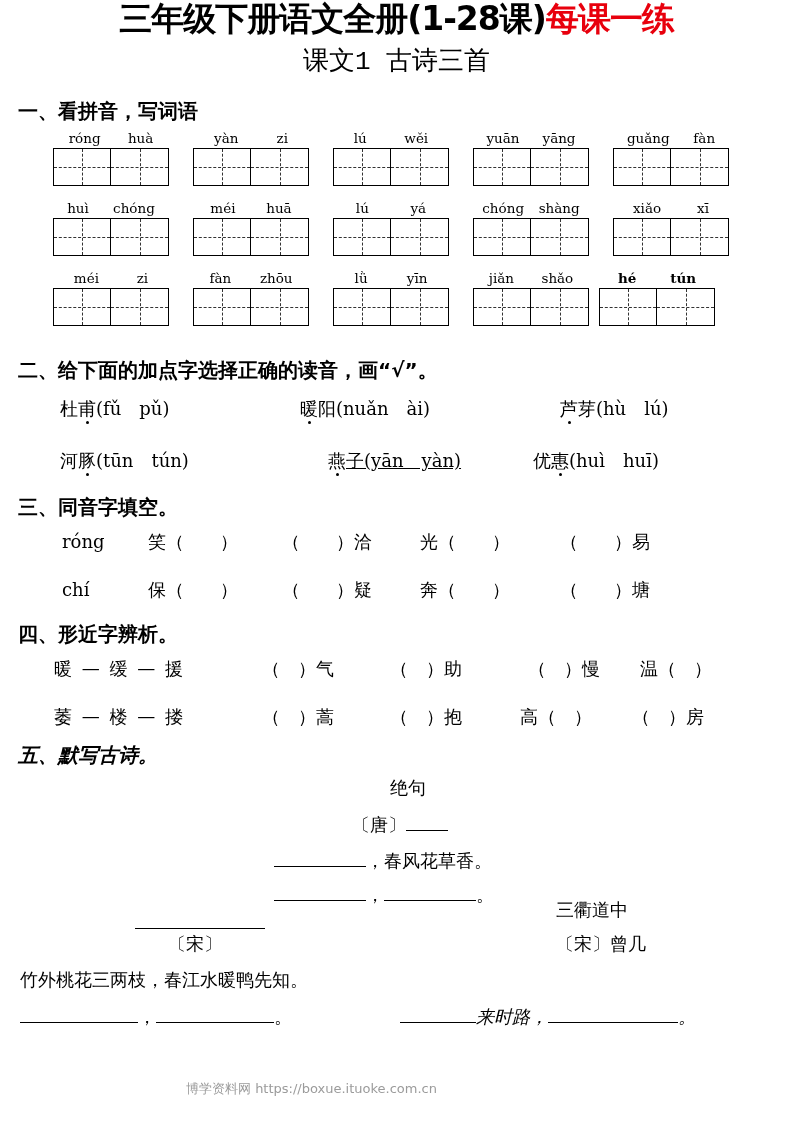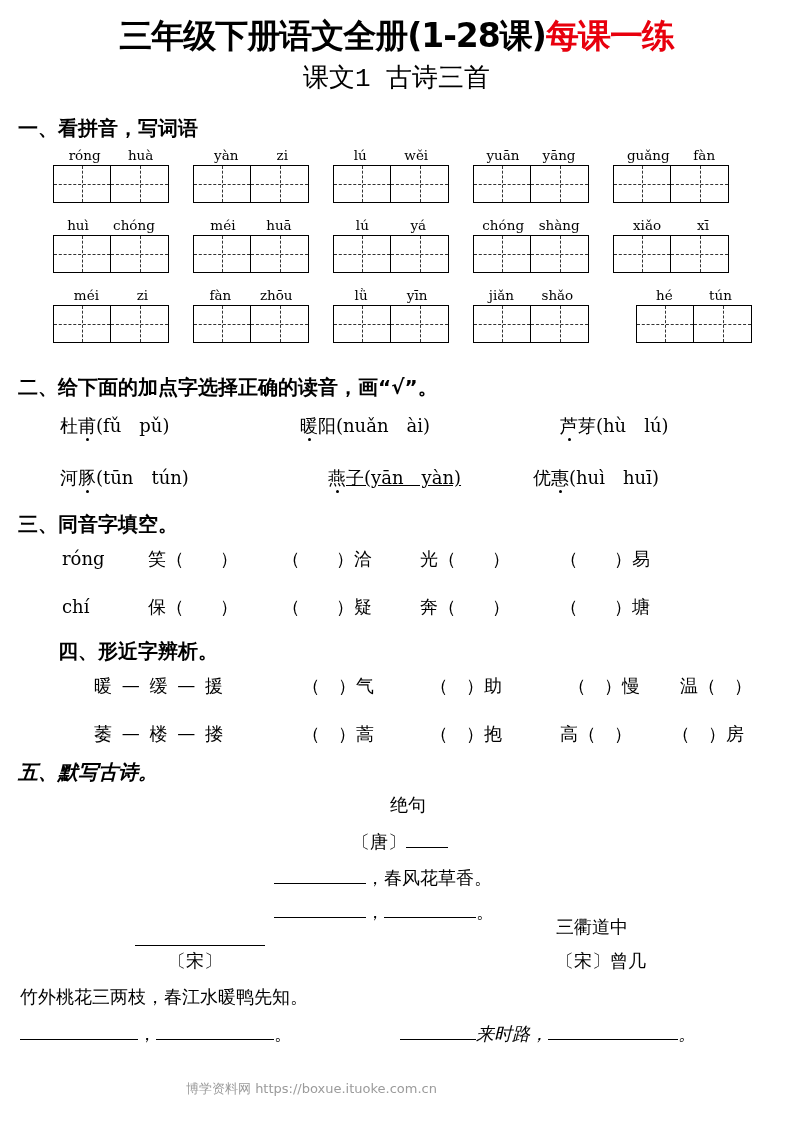--- a/index.html
+++ b/index.html
@@ -10,21 +10,21 @@
     background: #ffffff;
     font-family: "DejaVu Serif", "Liberation Serif", serif;
     color: #000000;
     position: relative;
     overflow: hidden;
   }
 
   
   .title-wrap {
     text-align: center;
-    padding-top: 18px;
+    padding-top: 1px;
   }
   .main-title {
     font-family: "DejaVu Sans", "Liberation Sans", sans-serif;
     font-weight: bold;
     font-size: 33px;
     letter-spacing: -1px;
     white-space: nowrap;
     line-height: 1.1;
   }
   .main-title .blk { color: #000000; }
@@ -282,21 +282,21 @@
       <div class="grid-group" style="left:420px;">
         <div class="py-line">
             <span>jiǎn</span>
             <span>shǎo</span>
           </div>
         <div class="tianzi">
             <div class="tz-cell"></div>
             <div class="tz-cell"></div>
           </div>
       </div>
-      <div class="grid-group" style="left:583px;">
+      <div class="grid-group" style="left:546px;font-weight:bold;">
         <div class="py-line">
             <span>hé</span>
             <span>tún</span>
           </div>
         <div class="tianzi">
             <div class="tz-cell"></div>
             <div class="tz-cell"></div>
           </div>
       </div>
     </div>
@@ -341,21 +341,21 @@
     <div class="abs txt-row" style="left:560px; top:0;">（　　）易</div>
 
     <div class="abs txt-row" style="left:62px; top:48px;">chí</div>
     <div class="abs txt-row" style="left:148px; top:48px;">保（　　）</div>
     <div class="abs txt-row" style="left:282px; top:48px;">（　　）疑</div>
     <div class="abs txt-row" style="left:420px; top:48px;">奔（　　）</div>
     <div class="abs txt-row" style="left:560px; top:48px;">（　　）塘</div>
   </div>
 </div>
 
-<div style="margin-top:-8px;padding-left:40px;">
+<div style="margin-top:-8px;">
   <div class="sec-head">四、形近字辨析。</div>
 
   <div style="position:relative; height:92px; margin-top:12px;">
     <div class="abs txt-row" style="left:54px; top:0; letter-spacing:2px;">暖 — 缓 — 援</div>
     <div class="abs txt-row" style="left:262px; top:0;">（　）气</div>
     <div class="abs txt-row" style="left:390px; top:0;">（　）助</div>
     <div class="abs txt-row" style="left:528px; top:0;">（　）慢</div>
     <div class="abs txt-row" style="left:640px; top:0;">温（　）</div>
 
     <div class="abs txt-row" style="left:54px; top:48px; letter-spacing:2px;">萎 — 楼 — 搂</div>

